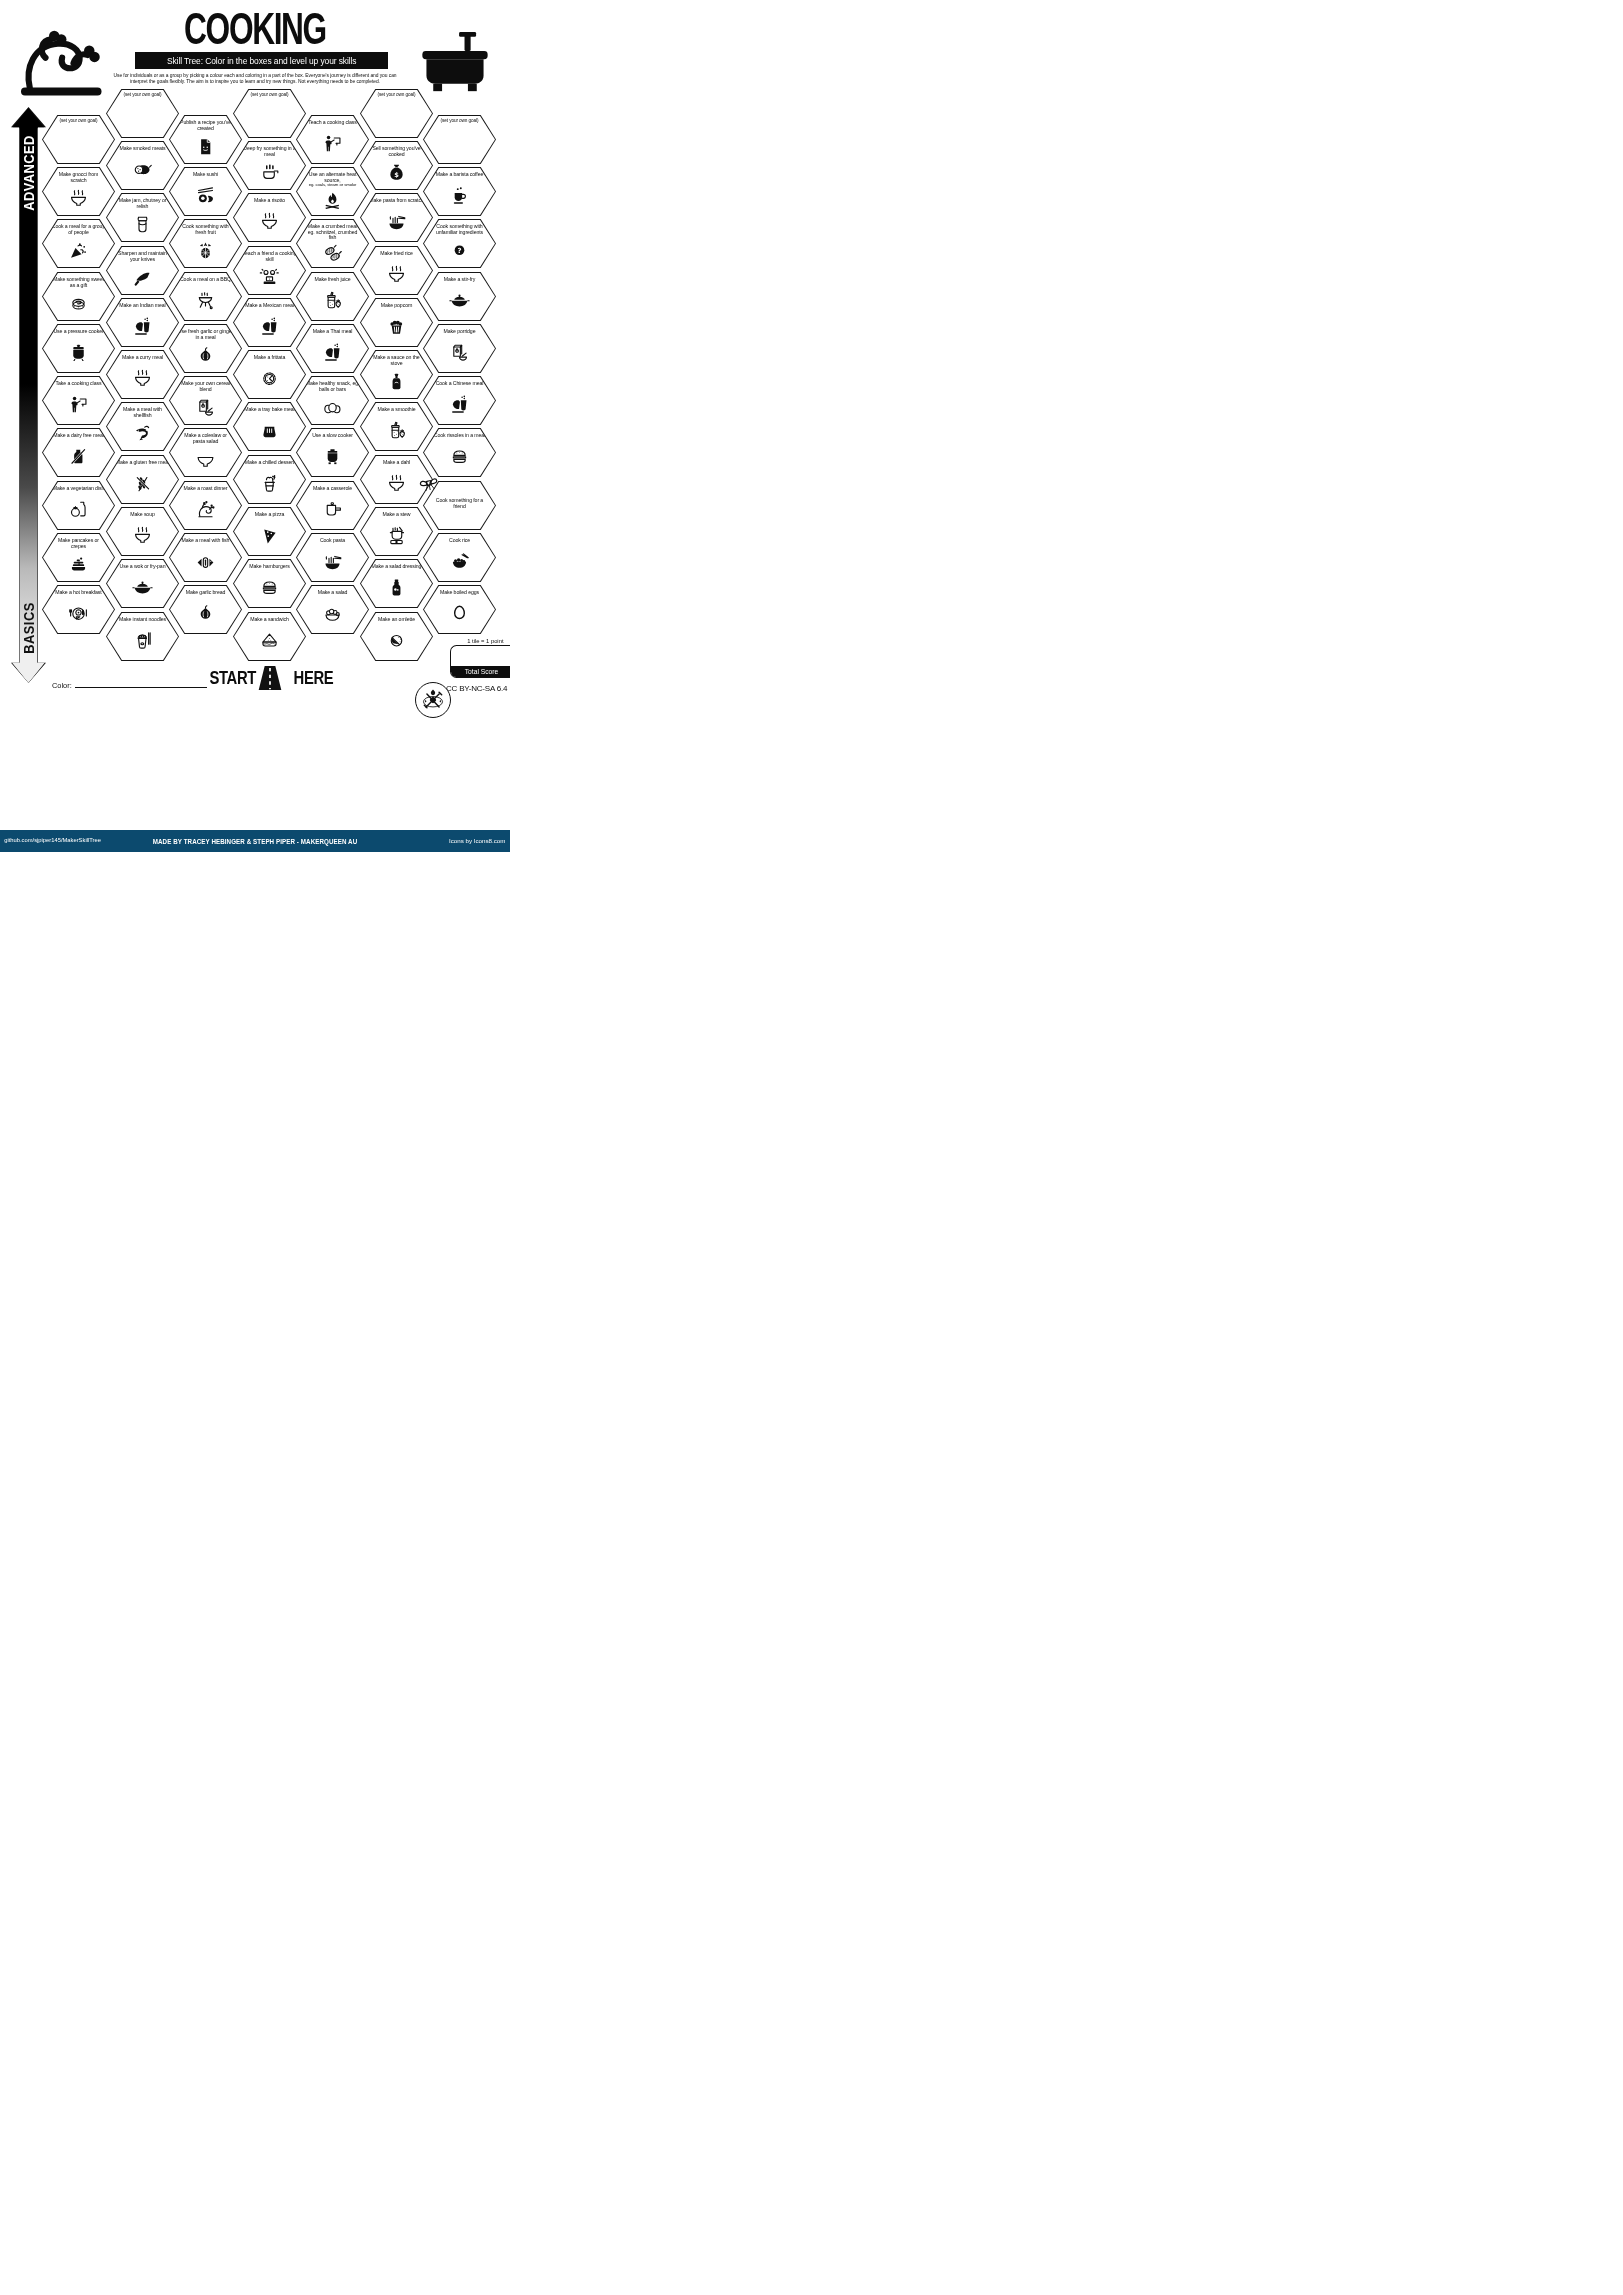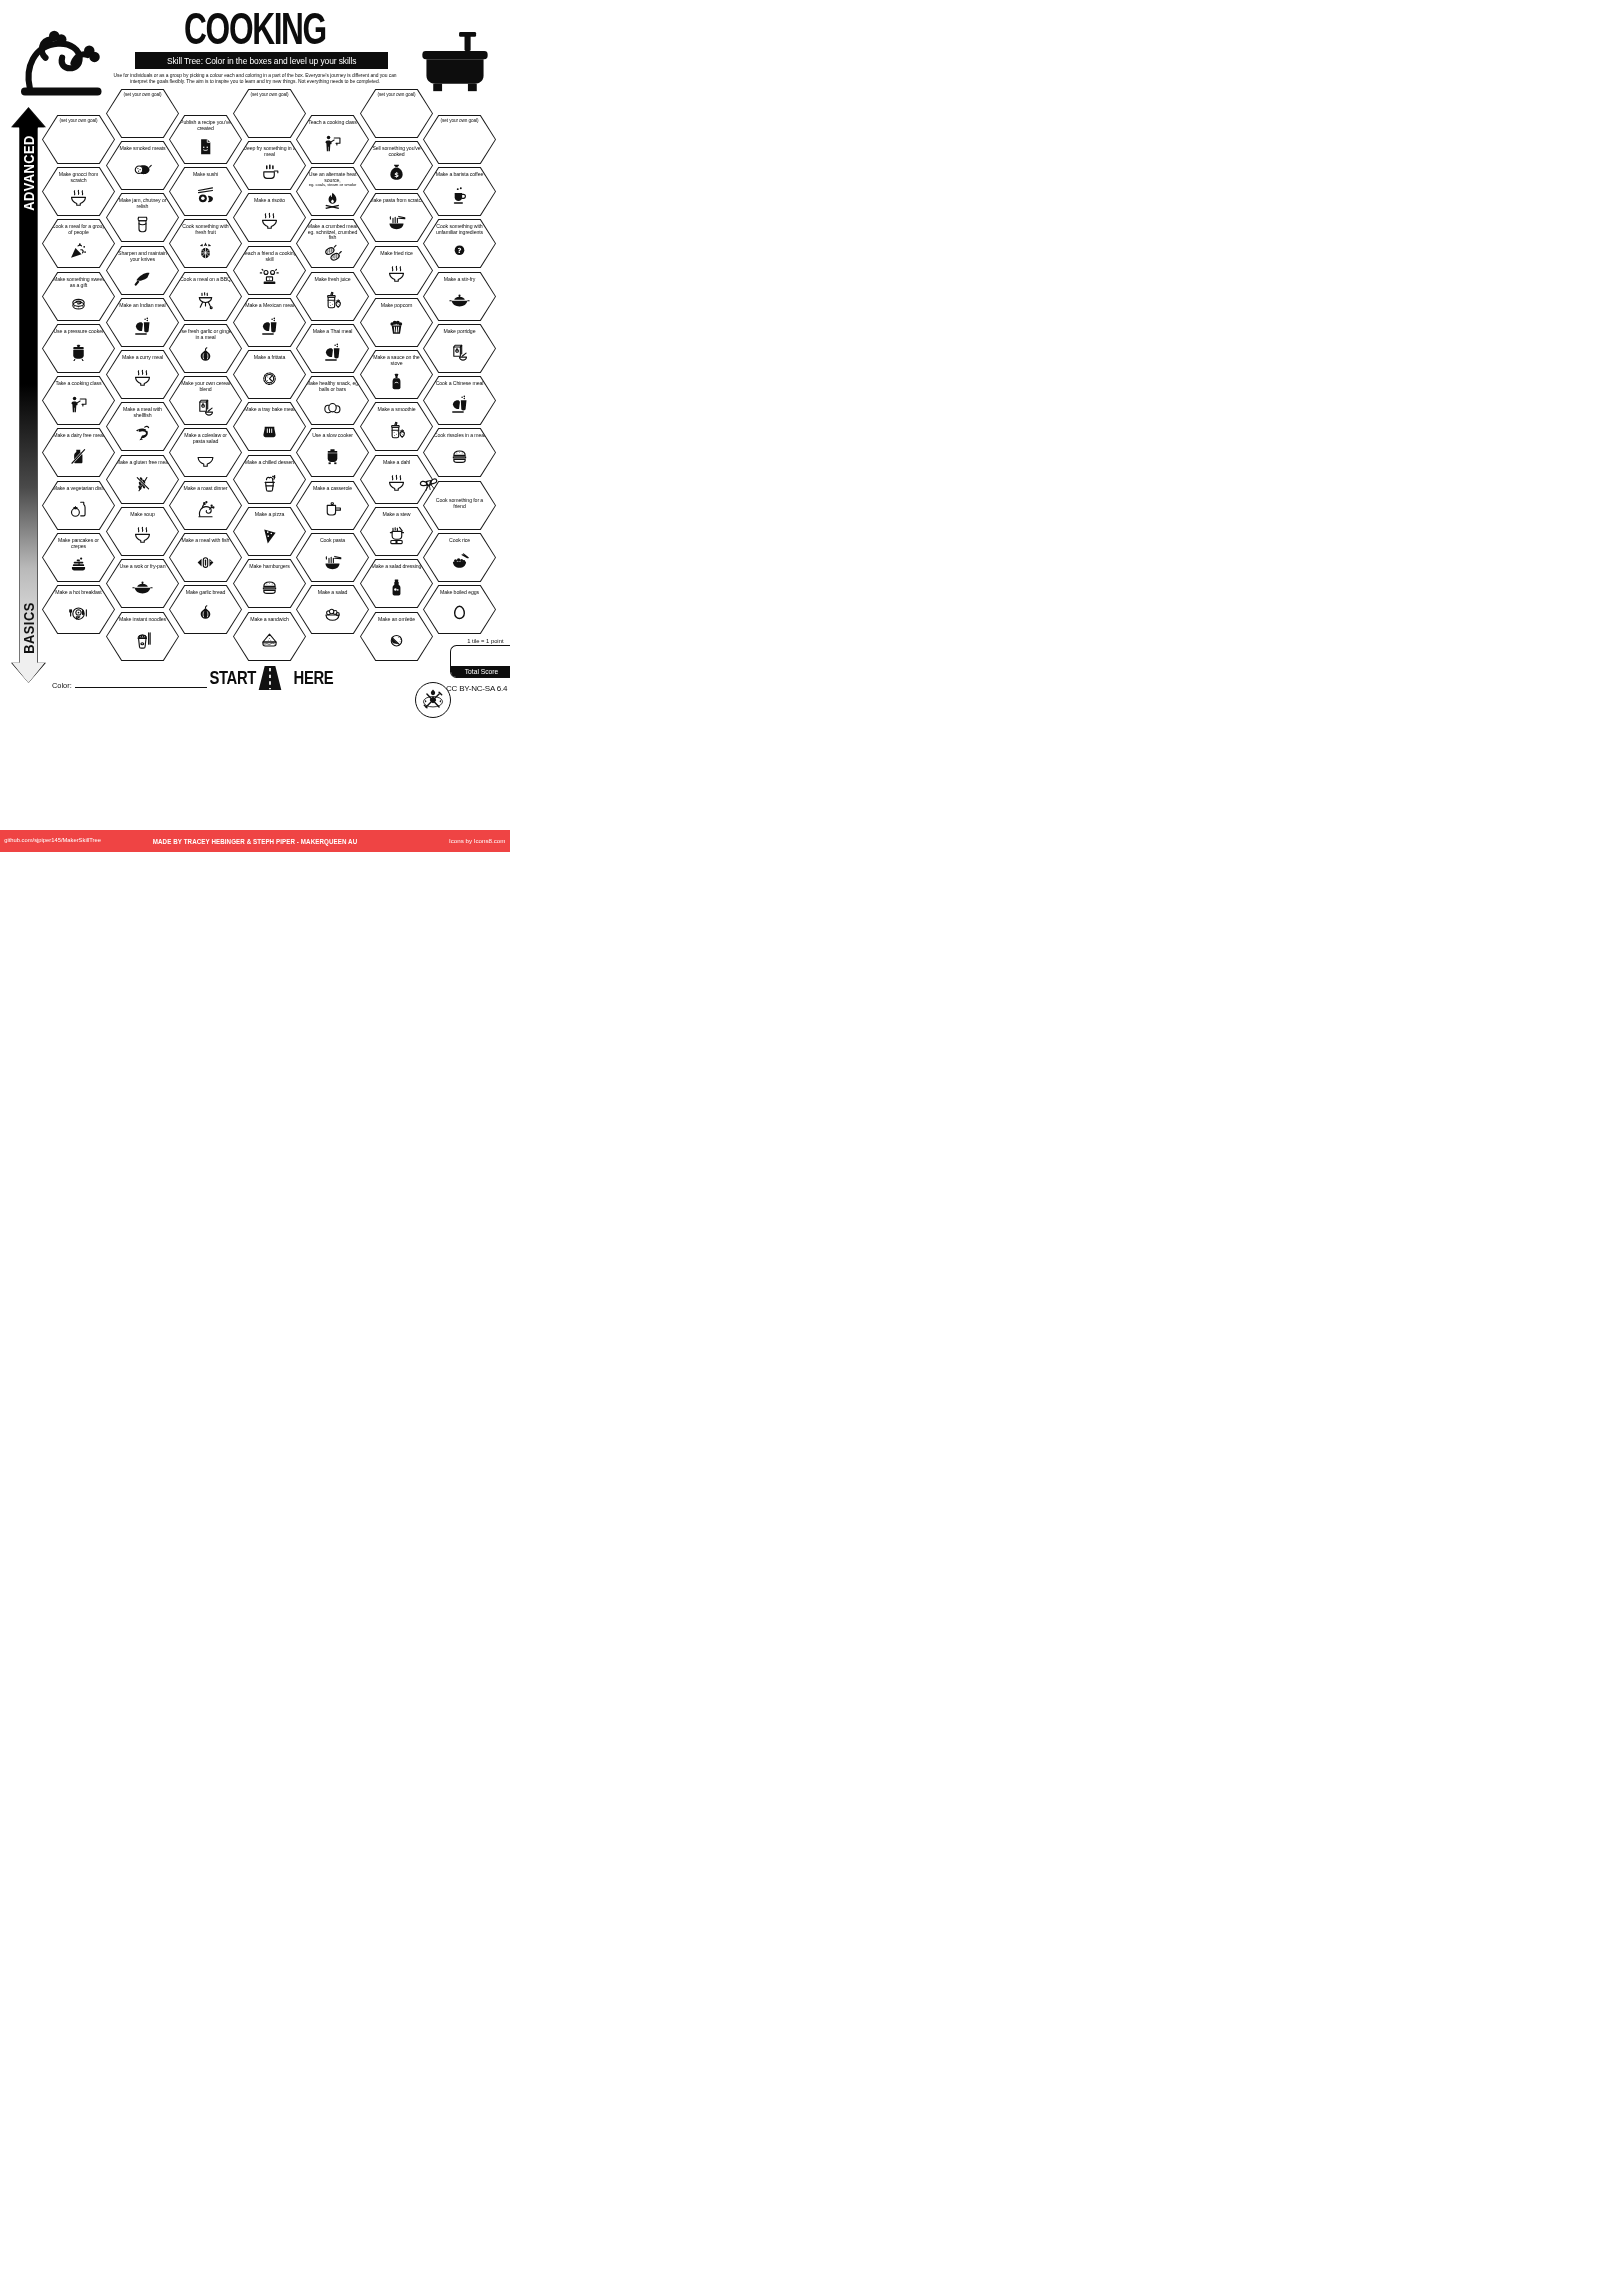--- a/index.html
+++ b/index.html
@@ -44,21 +44,21 @@
   .start-left{left:203px;} .start-right{left:288px;}
   .road{position:absolute;left:254px;top:664px;width:32px;height:28px;}
   .name-row{position:absolute;left:52px;top:680px;font-size:7.4px;}
   .name-line{display:inline-block;width:132px;border-bottom:0.7px solid #111;height:6.5px;margin-left:2.8px;}
   .tile-note{position:absolute;right:6.5px;top:638px;font-size:5.8px;}
   .score-box{position:absolute;left:450px;top:645px;width:61px;height:31px;border:1.2px solid #111;
              border-right:none;border-radius:6.5px 0 0 6.5px;overflow:hidden;}
   .score-band{position:absolute;left:0;right:0;bottom:0;height:11px;background:#0d0d0d;color:#fff;
               display:flex;align-items:center;justify-content:center;font-size:6.7px;}
   .license{position:absolute;right:2.8px;top:684px;font-size:8px;letter-spacing:-0.2px;}
-  .footer-bar{position:absolute;left:0;right:0;bottom:0;height:22px;background:#ef4444;color:#fff;}
+  .footer-bar{position:absolute;left:0;right:0;bottom:0;height:22px;background:#0c4a6e;color:#fff;}
   .footer-left{position:absolute;left:4.2px;top:7.4px;font-size:5.8px;}
   .footer-center{position:absolute;left:50%;top:6.5px;transform:translateX(-50%) scaleX(.84);
                  font-weight:bold;font-size:7.4px;white-space:nowrap;letter-spacing:0.1px;}
   .footer-right{position:absolute;right:4.6px;top:7px;font-size:6.2px;}
   .logo-circle{position:absolute;left:415px;top:682px;width:34px;height:34px;background:#fff;
                border:0.9px solid #111;border-radius:50%;display:flex;align-items:center;justify-content:center;}
 </style>
 </head>
 <body>
 

